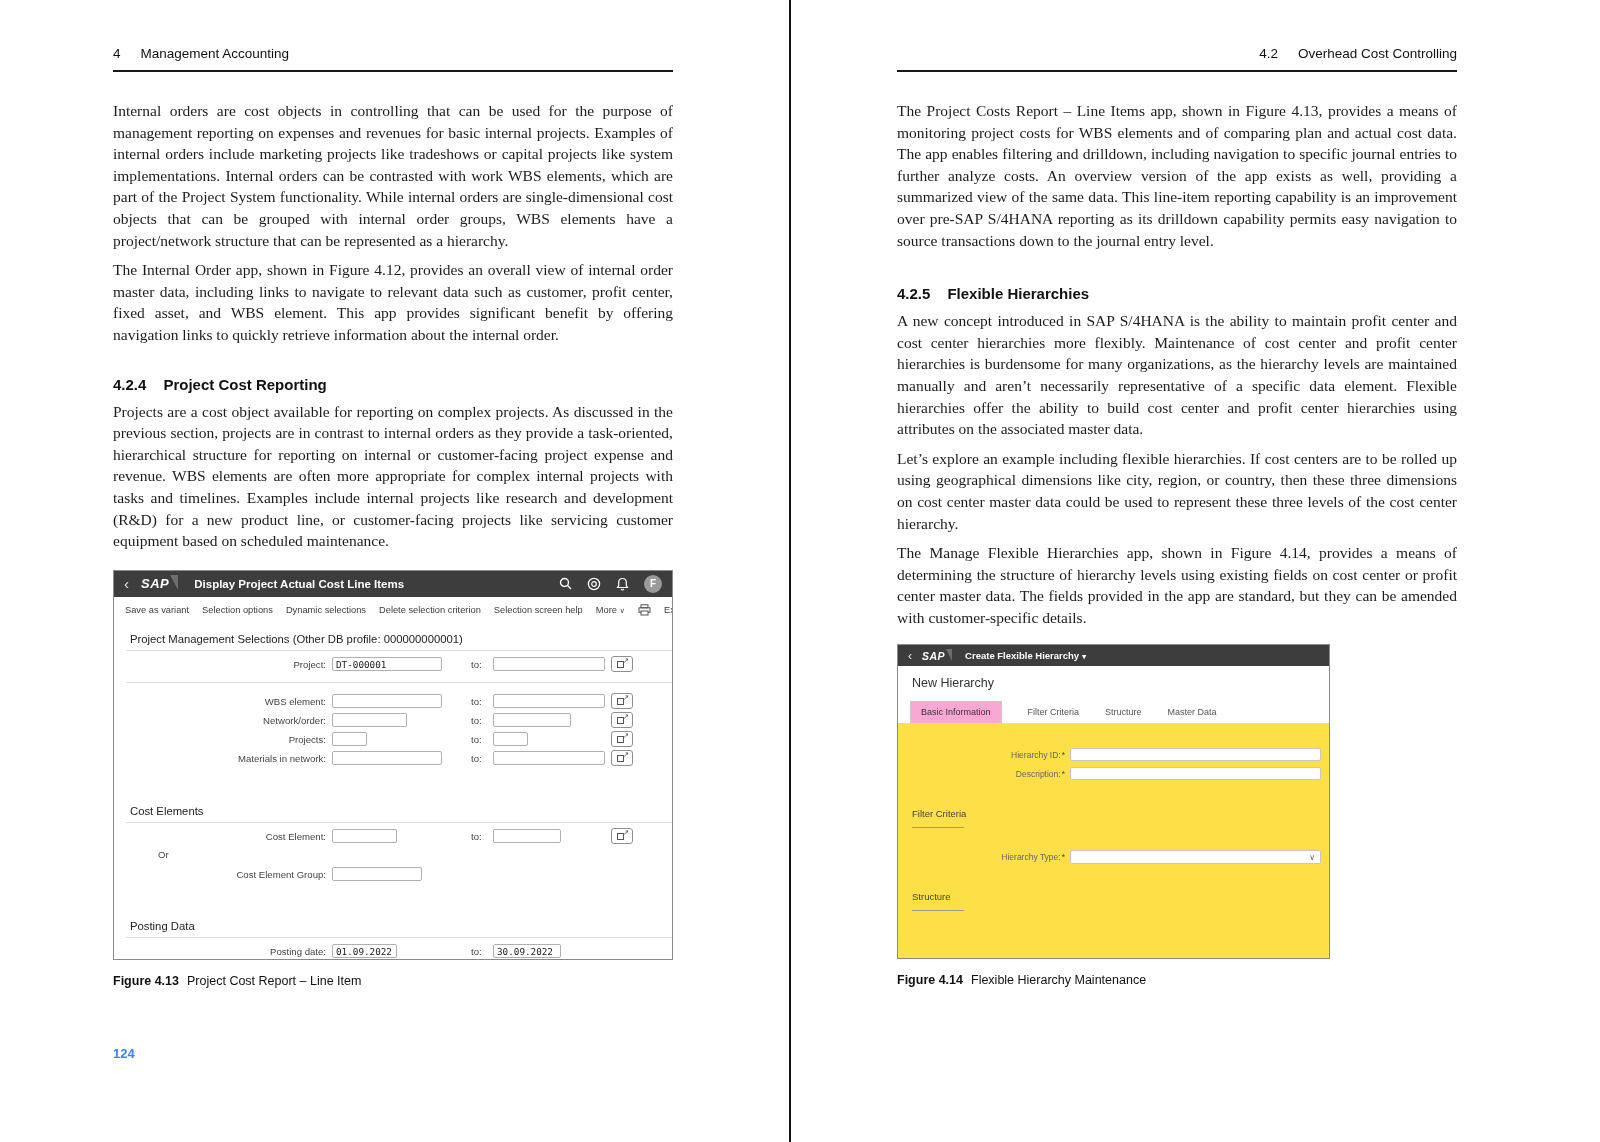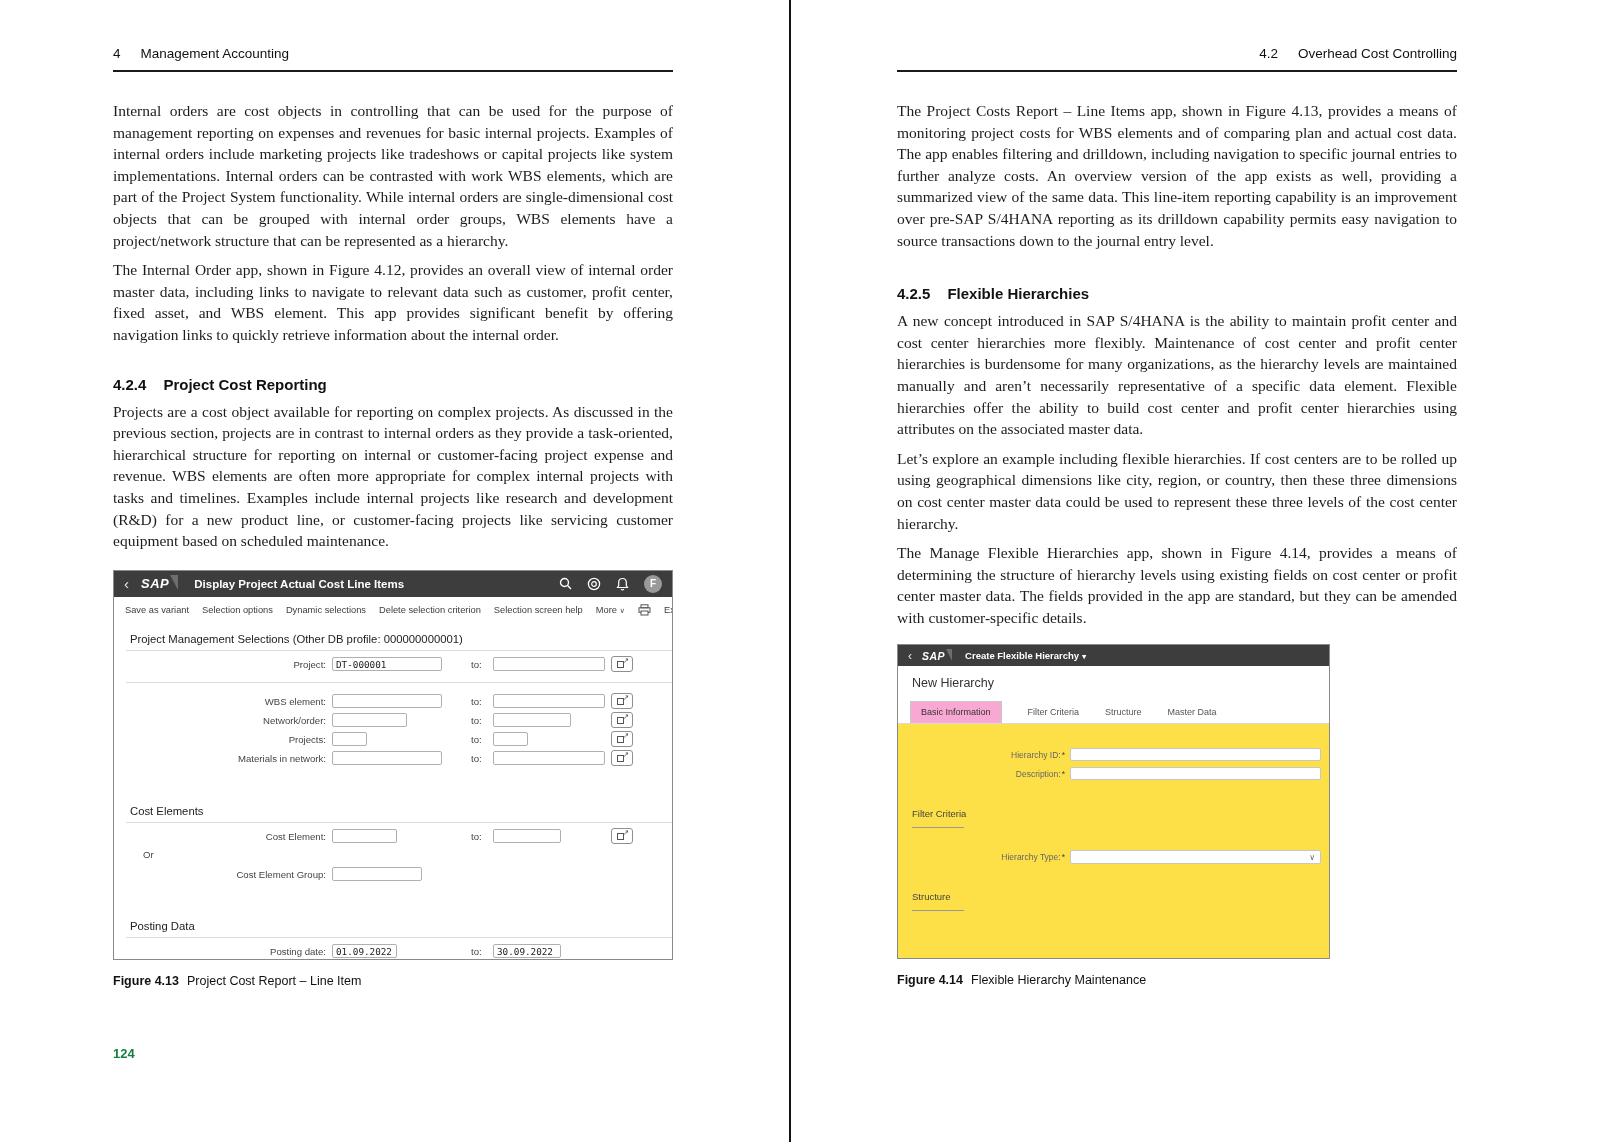--- a/index.html
+++ b/index.html
@@ -20,21 +20,21 @@
   p.body { font-size:15.5px; line-height:21.6px; text-align:justify; margin-top:8px; }
   p.body.first { margin-top:28px; }
 
   h2.section-head { font-family:"Liberation Sans", sans-serif; font-weight:bold; font-size:15px;
                     color:#111; margin-top:30px; margin-bottom:4px; display:flex; gap:17px; }
 
   .caption { font-family:"Liberation Sans", sans-serif; font-size:12.5px; color:#111; margin-top:14px; }
   .caption b { margin-right:8px; }
 
   .pagenum { position:absolute; top:1046px; font-family:"Liberation Sans", sans-serif;
-             font-size:13px; font-weight:600; color:#15803d; }
+             font-size:13px; font-weight:600; color:#3b82f6; }
   .pagenum.pn-left { left:113px; }
   .pagenum.pn-right { left:897px; width:560px; text-align:right; }
 
   
   .shot { display:block; border:1px solid #8a8a8a; background:#fff;
           font-family:"Liberation Sans", sans-serif; position:relative; overflow:hidden; }
   .tb { background:#3d3d3d; color:#fff; display:flex; align-items:center; padding:0 10px; }
   .back { font-size:15px; line-height:1; cursor:default; color:#e8e8e8; }
   .saplogo { font-weight:bold; font-style:italic; font-size:13px; letter-spacing:.5px;
              position:relative; margin-left:12px; padding-right:9px; }
@@ -61,21 +61,21 @@
   .fc1 { width:139px; } .fto { width:22px; } .fc2 { width:118px; } .fms { width:30px; }
   .inp { height:14px; border:1px solid #b0b0b0; border-radius:2px; background:#fff;
          font-family:"DejaVu Sans Mono", monospace; font-size:9.3px; color:#222; padding:0 3px; }
   .w110{width:110px;} .w112{width:112px;} .w75{width:75px;} .w78{width:78px;}
   .w35{width:35px;} .w65{width:65px;} .w68{width:68px;} .w90{width:90px;}
   .msbtn { width:22px; height:16px; border:1px solid #8f8f8f; border-radius:3px; background:#fff;
            position:relative; cursor:pointer; padding:0; }
   .msq { position:absolute; left:5px; bottom:3px; width:7px; height:7px; border:1px solid #555; background:#fff; }
   .msa { position:absolute; right:3px; top:0px; font-size:7.5px; color:#555; line-height:8px; }
   .gap40 { height:37px; } .gap38 { height:36px; }
-  .orlbl { font-size:9.6px; color:#444; margin:3px 0 3px 13px; height:13px; }
+  .orlbl { font-size:9.6px; color:#444; margin:3px 0 3px 28px; height:13px; }
 
   
   .fig414 { width:433px; height:315px; margin-top:16px; }
   .fig414 .tb { height:21px; }
   .fig414 .saplogo { font-size:10.5px; margin-left:10px; padding-right:7px; }
   .fig414 .saplogo::after { border-left:6px solid transparent; border-top:12px solid #6e6e6e; }
   .fig414 .back { font-size:12px; }
   .tbtitle2 { font-weight:bold; font-size:9.5px; margin-left:13px; }
   .tbtitle2 .dd { font-size:7.5px; margin-left:3px; }
   .fh-head { font-size:12.5px; color:#333; padding:10px 0 9px 14px; background:#fff; }

